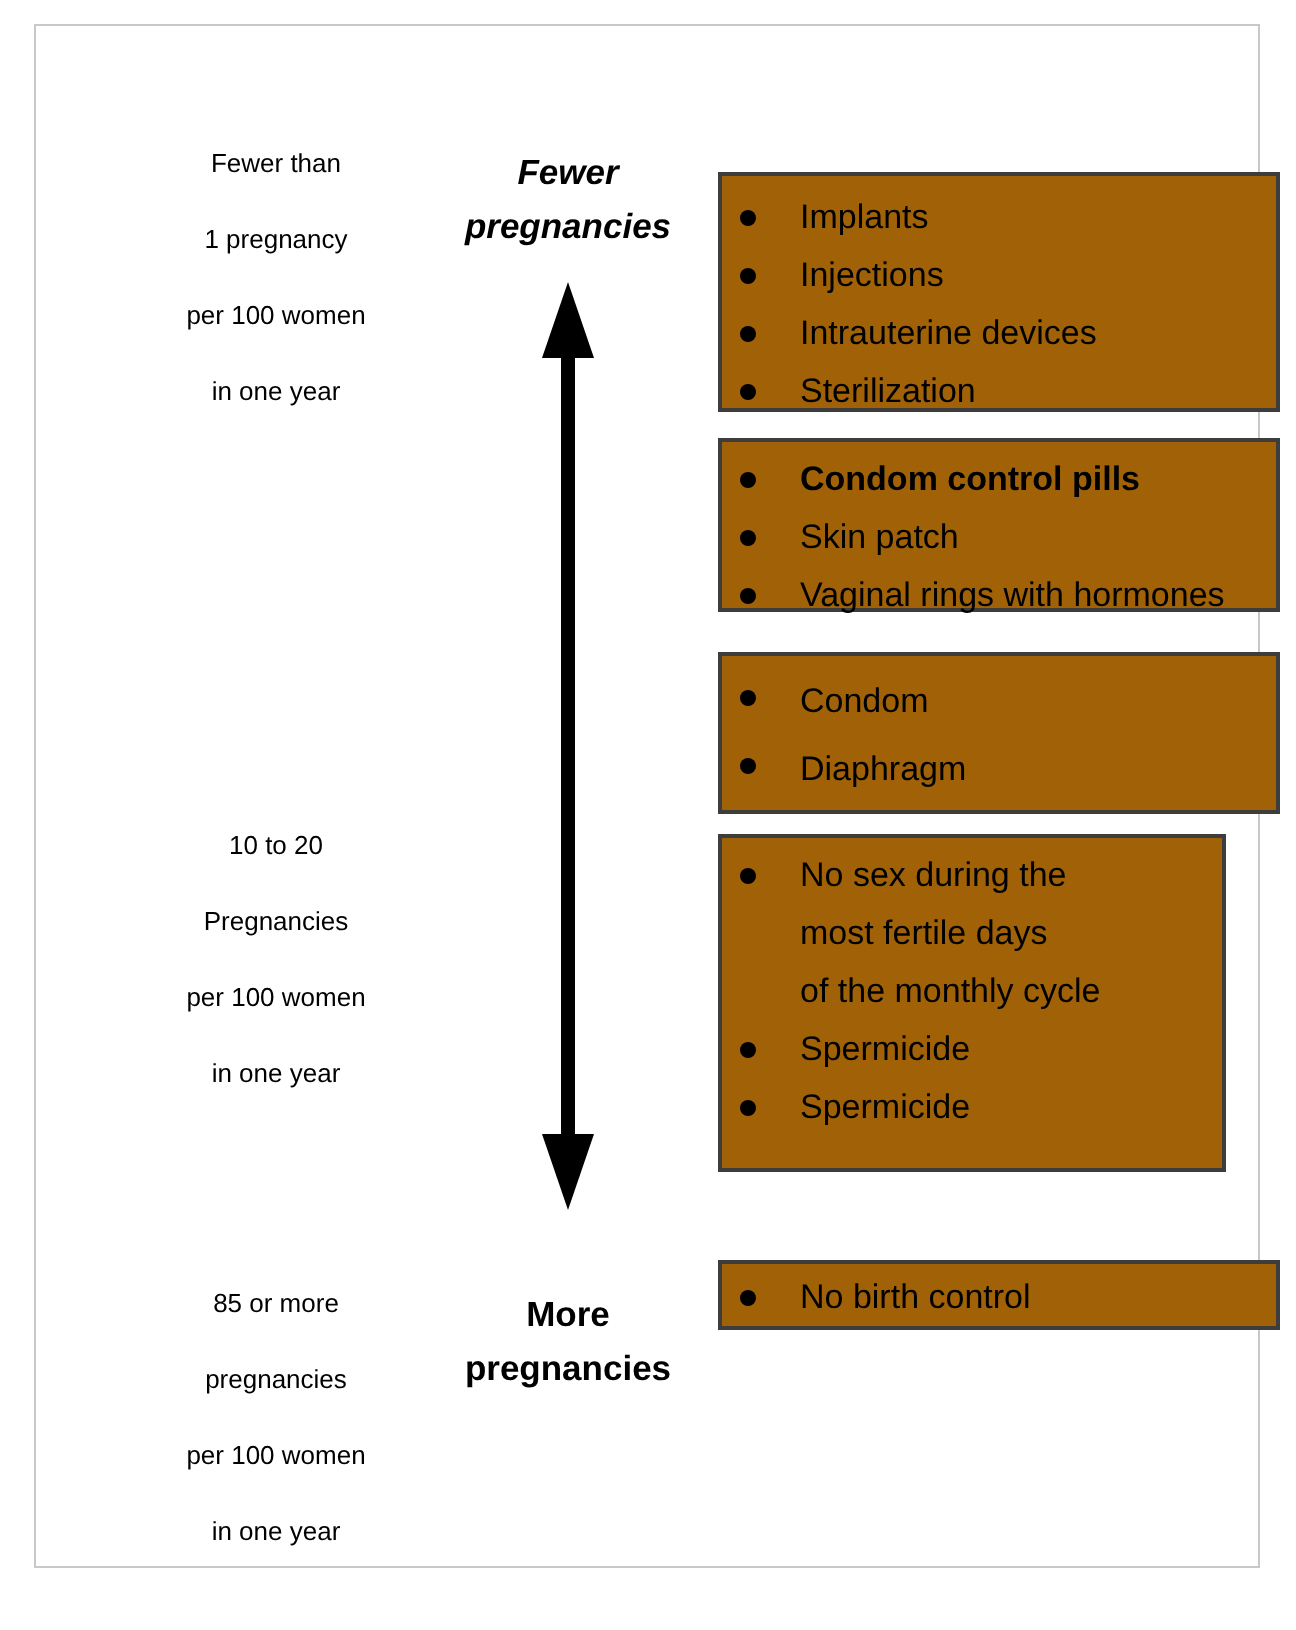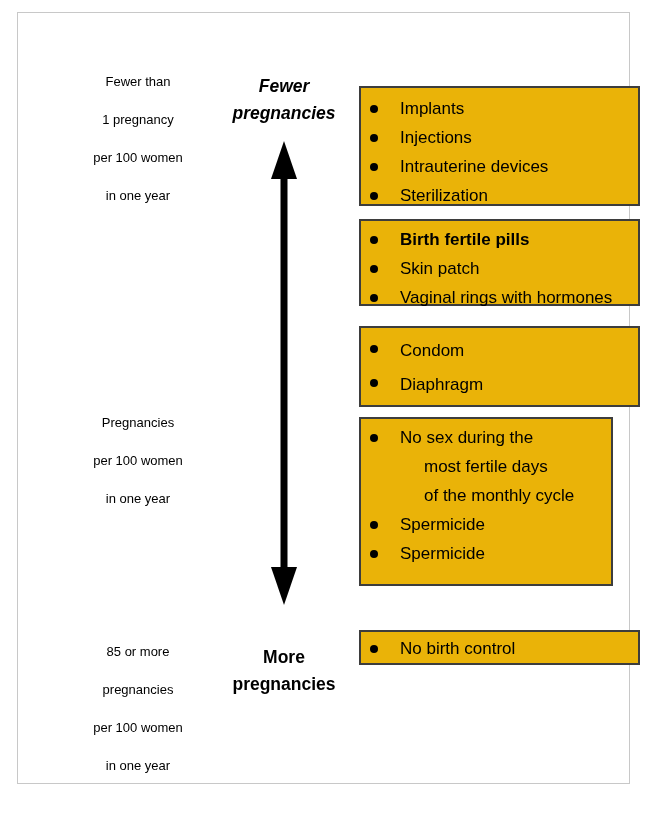--- a/index.html
+++ b/index.html
@@ -65,21 +65,21 @@
     width: 44px;
     height: 464px;
   }
 
   
   .method-box {
     position: absolute;
     left: 341px;
     border: 2px solid #3d3d3d;
     box-sizing: border-box;
-    background: #eab308;
+    background: #a16207;
   }
   #method-box-0 { top: 73px;  width: 281px; height: 120px; }
   #method-box-1 { top: 206px; width: 281px; height:  87px; }
   #method-box-2 { top: 313px; width: 281px; height:  81px; }
   #method-box-3 { top: 404px; width: 254px; height: 169px; }
   #method-box-4 { top: 617px; width: 281px; height:  35px; }
 
   .method-list {
     list-style: none;
     margin: 0;
@@ -96,21 +96,21 @@
     position: absolute;
     left: 9px;
     top: 11px;
     width: 8px;
     height: 8px;
     border-radius: 50%;
     background: #000;
   }
   .method-item.bold > .item-text { font-weight: bold; }
   .item-text { display: block; }
-  .cont-line { display: block; margin-left: 24px; }
+  .cont-line { display: block; }
 
   
   #method-box-0 .method-list { padding-top: 6px; }
   #method-box-1 .method-list { padding-top: 4px; }
   #method-box-2 .method-list { padding-top: 6px; }
   #method-box-2 .method-item { line-height: 34px; }
   #method-box-3 .method-list { padding-top: 4px; }
   #method-box-4 .method-list { padding-top: 2px; }
 </style>
 </head>
@@ -119,20 +119,21 @@
 <div id="diagram-frame">
 
   <div class="rate-label" id="rate-label-low">
     <span class="ln">Fewer than</span>
     <span class="ln">1 pregnancy</span>
     <span class="ln">per 100 women</span>
     <span class="ln">in one year</span>
   </div>
 
   <div class="rate-label" id="rate-label-mid">
+    <span class="ln">10 to 20</span>
     <span class="ln">Pregnancies</span>
     <span class="ln">per 100 women</span>
     <span class="ln">in one year</span>
   </div>
 
   <div class="rate-label" id="rate-label-high">
     <span class="ln">85 or more</span>
     <span class="ln">pregnancies</span>
     <span class="ln">per 100 women</span>
     <span class="ln">in one year</span>
@@ -172,21 +173,21 @@
         <span class="bullet"></span>
         <span class="item-text">Sterilization</span>
       </li>
     </ul>
   </div>
 
   <div class="method-box" id="method-box-1">
     <ul class="method-list">
       <li class="method-item bold">
         <span class="bullet"></span>
-        <span class="item-text">Birth fertile pills</span>
+        <span class="item-text">Condom control pills</span>
       </li>
       <li class="method-item">
         <span class="bullet"></span>
         <span class="item-text">Skin patch</span>
       </li>
       <li class="method-item">
         <span class="bullet"></span>
         <span class="item-text">Vaginal rings with hormones</span>
       </li>
     </ul>

